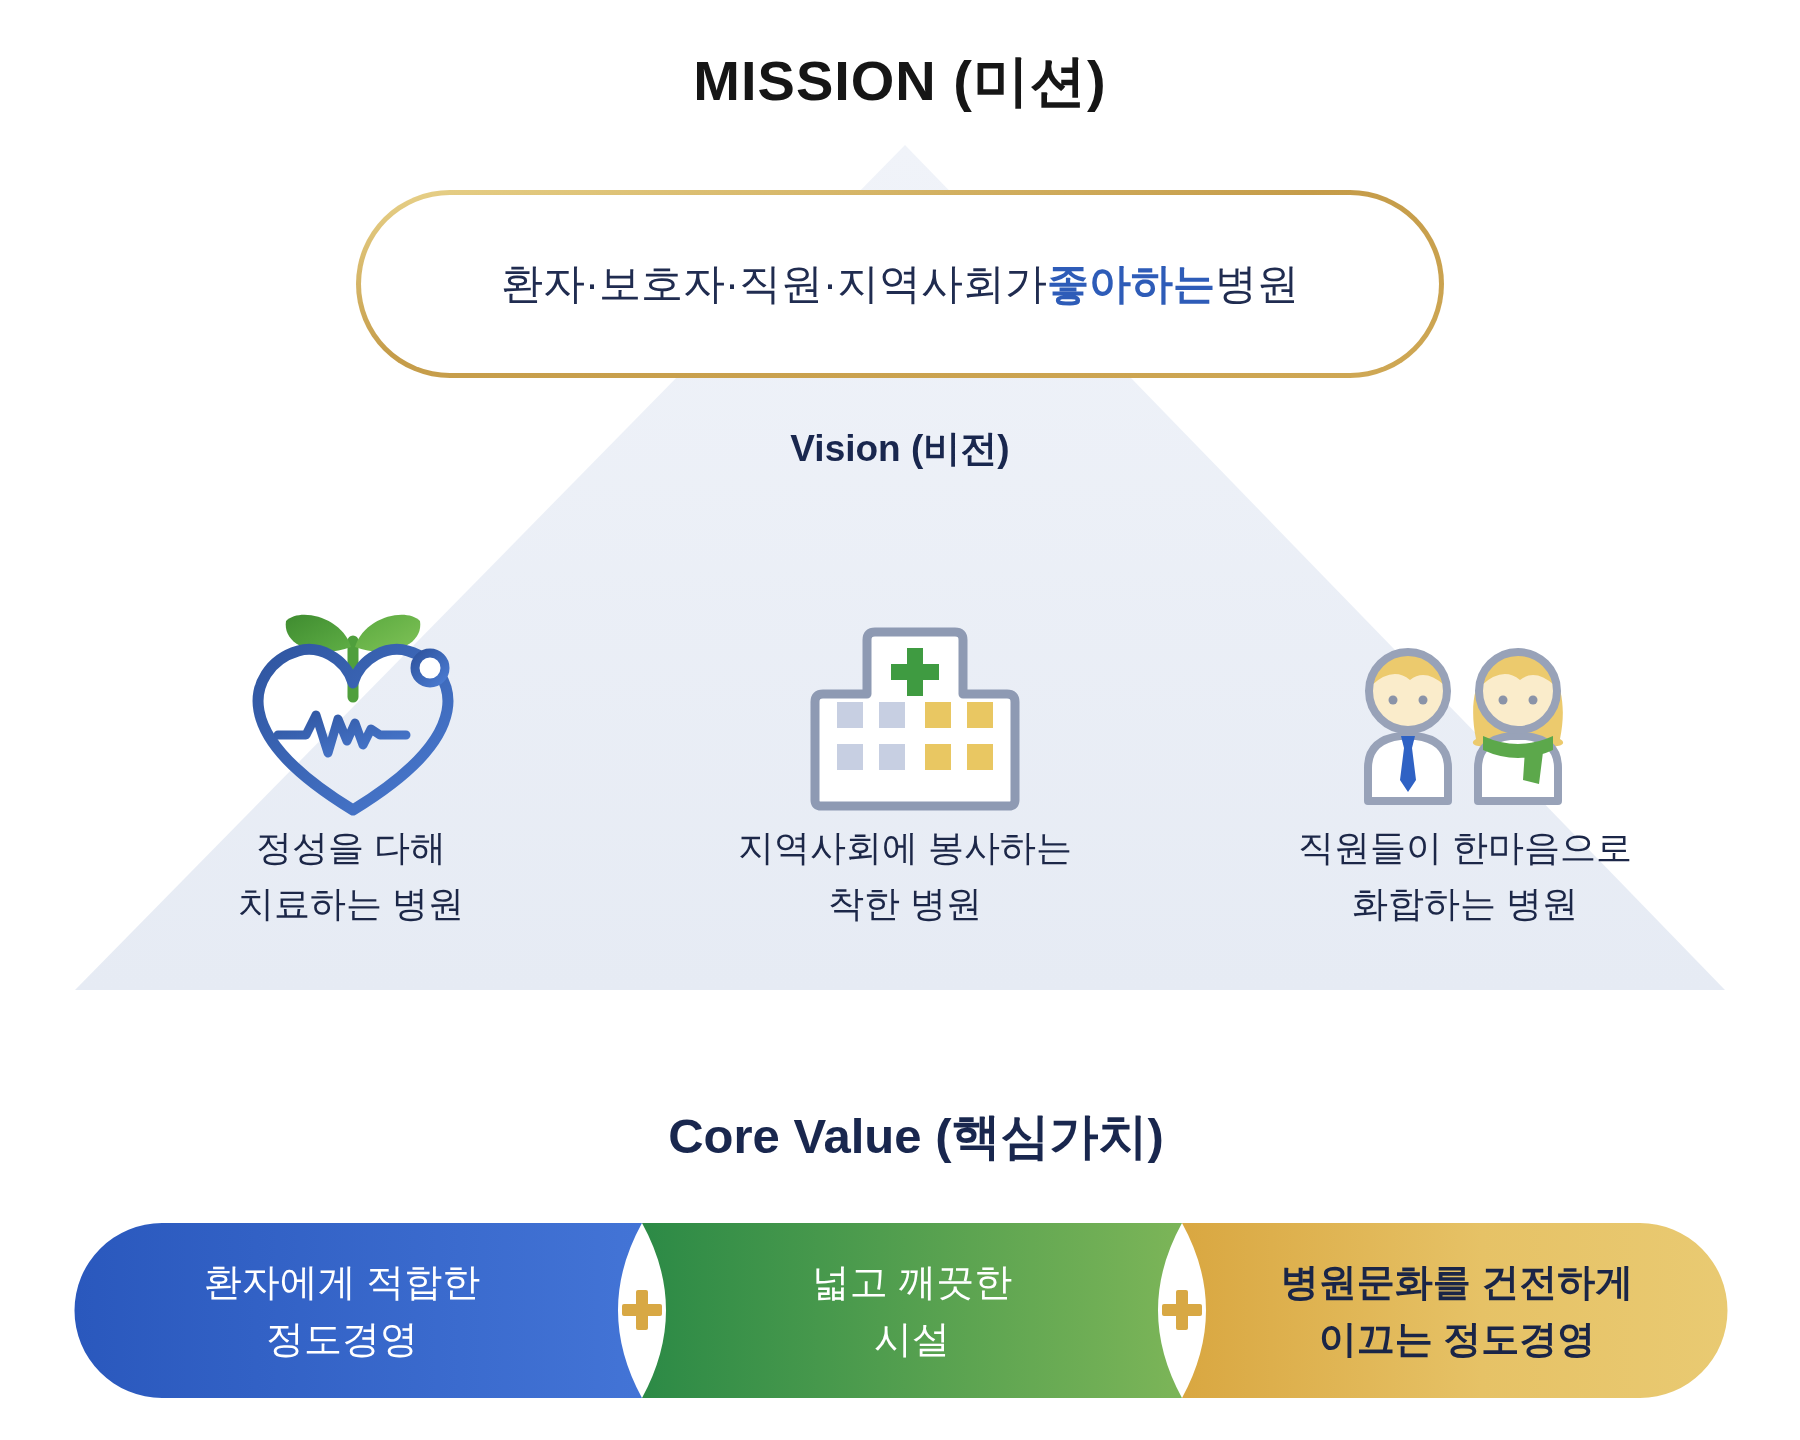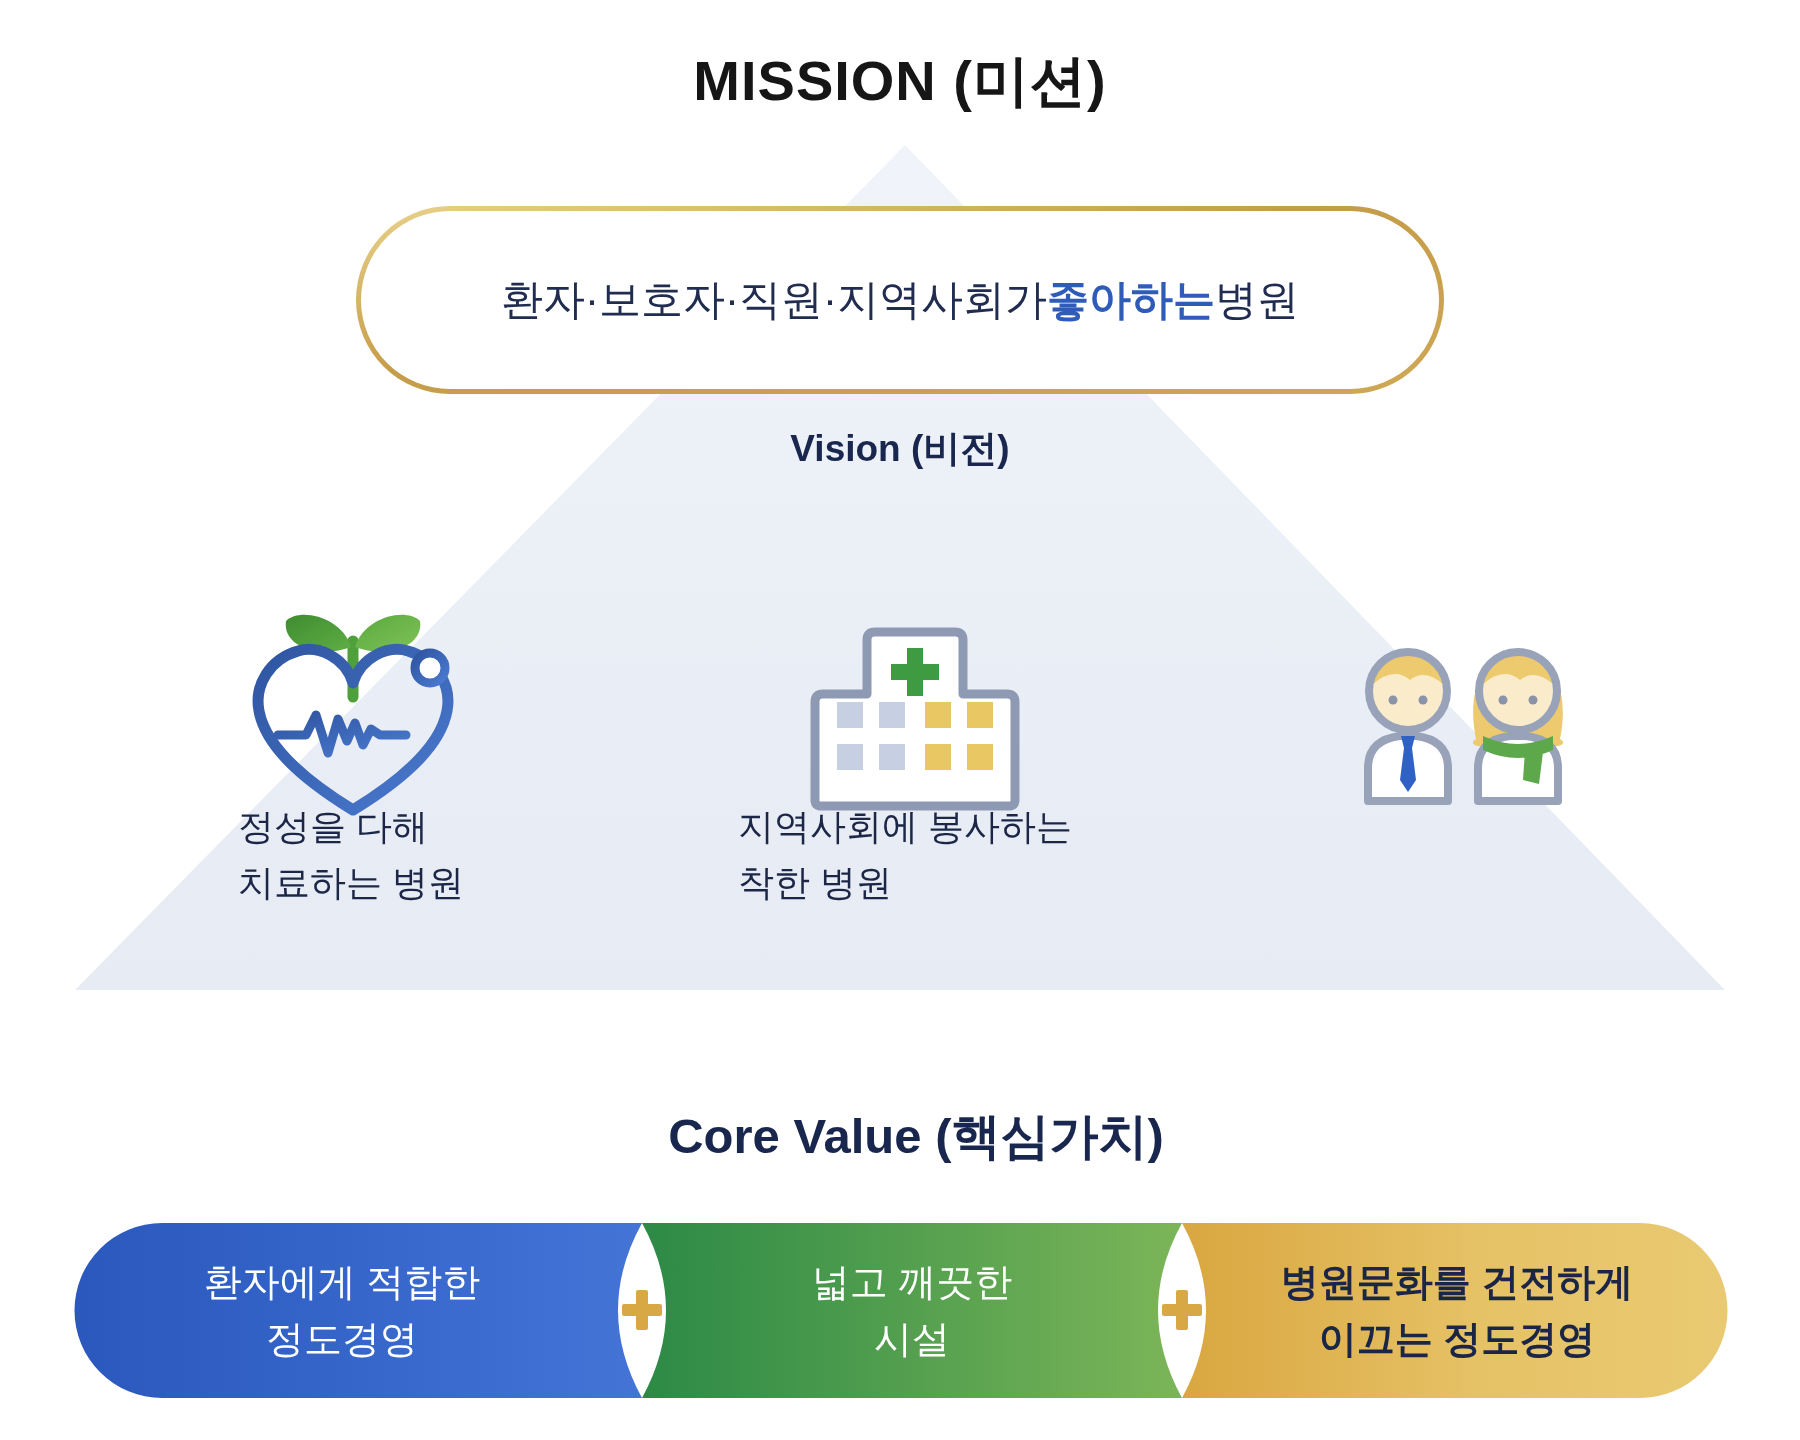--- a/index.html
+++ b/index.html
@@ -12,43 +12,43 @@
 
   .mission-title{
     top:44px;left:0;font-size:56px;font-weight:600;color:#161616;
     letter-spacing:1px;z-index:3;
   }
   .triangle-svg{top:130px;left:0;z-index:0;}
 
   .mission-box{
     left:356px;top:190px;width:1088px;height:188px;border-radius:94px;
     background:linear-gradient(170deg,#e8d28a 0%,#c59c49 45%,#cfa855 100%);
-    padding:5px;box-sizing:border-box;z-index:2;margin-top:16px;
+    padding:5px;box-sizing:border-box;z-index:2;
   }
   .mission-box-inner{
     width:100%;height:100%;background:#ffffff;border-radius:89px;
     display:flex;align-items:center;justify-content:center;
     font-size:42px;color:#202c50;font-weight:500;
   }
   .mission-box-inner .hl{color:#2e5cb8;font-weight:700;}
 
   .vision-title{
     top:424px;left:0;font-size:37px;font-weight:700;color:#19274e;z-index:1;
   }
   .core-title{
     top:1088px;left:0;font-size:49px;font-weight:700;color:#19274e;z-index:1;
   }
 
   .icon-svg{z-index:1;}
 
   .vision-caption{
-    top:799px;height:124px;width:500px;z-index:1;
+    top:820px;height:124px;width:500px;z-index:1;
     display:flex;align-items:flex-start;justify-content:center;
     font-size:36px;line-height:1.55;color:#1c2748;font-weight:500;
-    white-space:pre-line;
+    text-align:center;white-space:pre-line;
   }
   .cap-1{left:101px;}
   .cap-2{left:655px;}
   .cap-3{left:1215px;}
 
   .pills-svg{top:1215px;left:0;z-index:1;}
   .pill-label{
     top:1223px;height:175px;width:500px;z-index:2;
     display:flex;align-items:center;justify-content:center;
     font-size:38px;line-height:1.5;text-align:center;white-space:pre-line;
@@ -146,20 +146,22 @@
       <circle cx="163" cy="51" r="39" fill="none" stroke="#98a2b8" stroke-width="8"></circle>
       <circle cx="148" cy="60" r="4.5" fill="#8a93a8"></circle>
       <circle cx="178" cy="60" r="4.5" fill="#8a93a8"></circle>
     </g>
   </svg>
 
   <div class="abs vision-caption cap-1">정성을 다해
 치료하는 병원</div>
   <div class="abs vision-caption cap-2">지역사회에 봉사하는
 착한 병원</div>
+  <div class="abs vision-caption cap-3">직원들이 한마음으로
+화합하는 병원</div>
 
   <h2 class="abs center-text core-title" style="margin:16px">Core Value (핵심가치)</h2>
 
   <svg class="abs pills-svg" width="1800" height="200" viewBox="0 0 1800 200">
     <defs>
       <linearGradient id="gradBlue" x1="0" y1="0" x2="1" y2="0">
         <stop offset="0" stop-color="#2a58bd"></stop>
           <stop offset="1" stop-color="#4374d6"></stop>
       </linearGradient>
       <linearGradient id="gradGreen" x1="0" y1="0" x2="1" y2="0">

